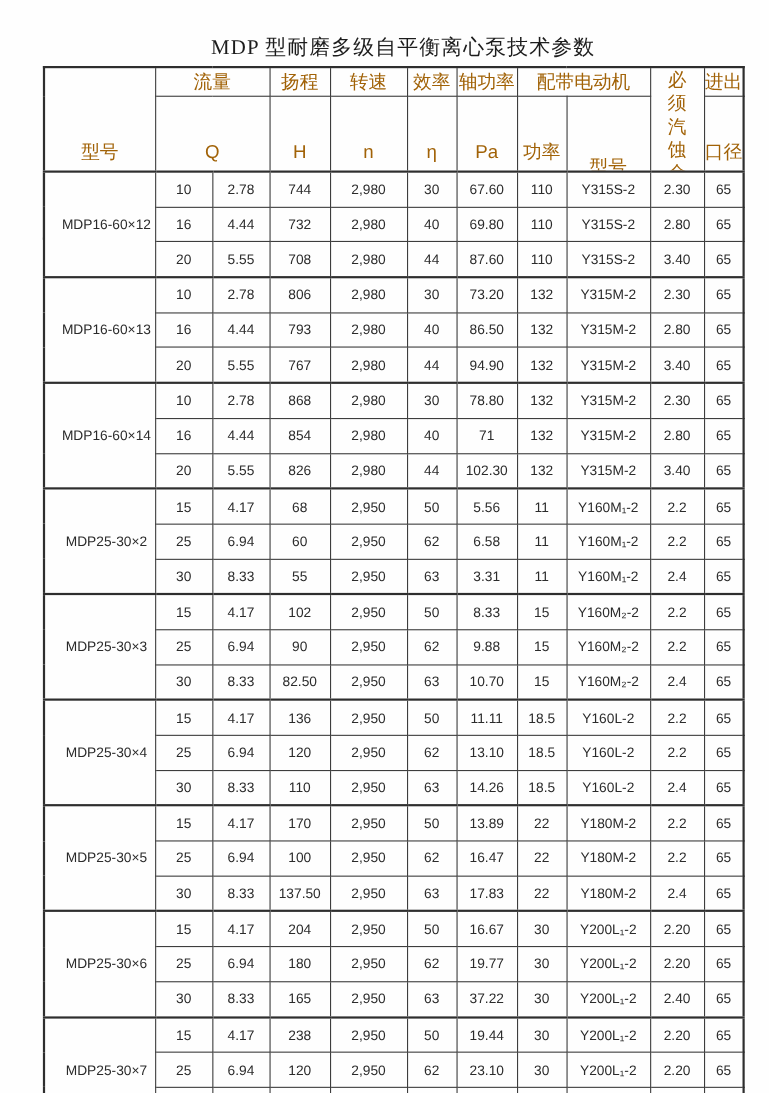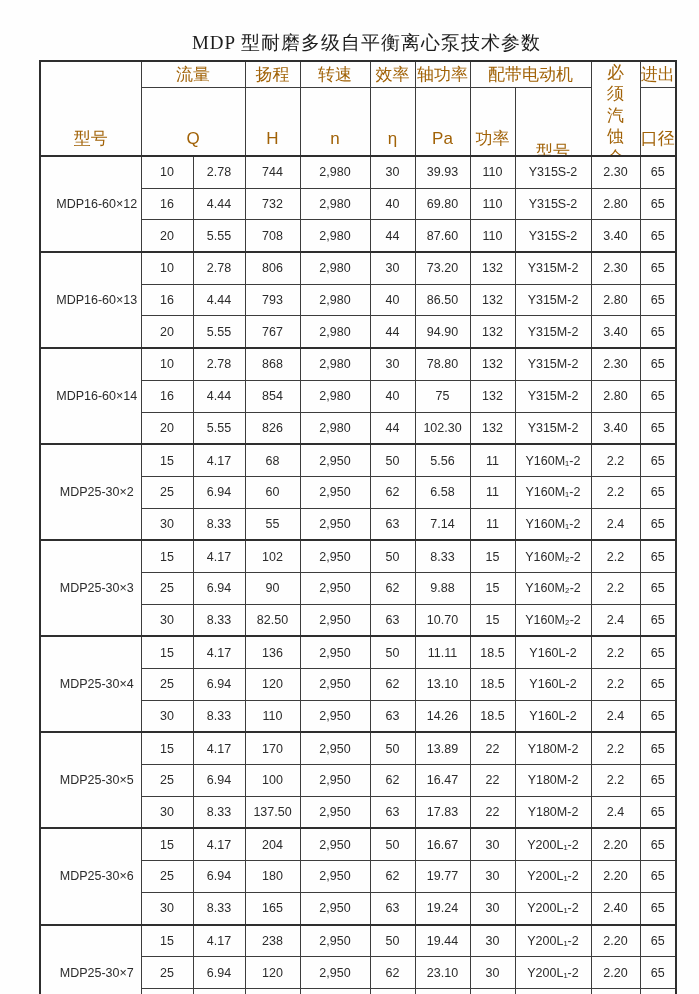--- a/index.html
+++ b/index.html
@@ -159,21 +159,21 @@
         <col class="c-dn">
     </colgroup>
     <tbody>
         <tr class="group-start">
           <td rowspan="3" class="model-cell">MDP16-60×12</td>
           <td>10</td>
           <td>2.78</td>
           <td>744</td>
           <td>2,980</td>
           <td>30</td>
-          <td>39.93</td>
+          <td>67.60</td>
           <td>110</td>
           <td>Y315S-2</td>
           <td>2.30</td>
           <td>65</td>
         </tr>
         <tr>
           <td>16</td>
           <td>4.44</td>
           <td>732</td>
           <td>2,980</td>
@@ -245,21 +245,21 @@
           <td>Y315M-2</td>
           <td>2.30</td>
           <td>65</td>
         </tr>
         <tr>
           <td>16</td>
           <td>4.44</td>
           <td>854</td>
           <td>2,980</td>
           <td>40</td>
-          <td>75</td>
+          <td>71</td>
           <td>132</td>
           <td>Y315M-2</td>
           <td>2.80</td>
           <td>65</td>
         </tr>
         <tr>
           <td>20</td>
           <td>5.55</td>
           <td>826</td>
           <td>2,980</td>
@@ -294,21 +294,21 @@
           <td>Y160M₁-2</td>
           <td>2.2</td>
           <td>65</td>
         </tr>
         <tr>
           <td>30</td>
           <td>8.33</td>
           <td>55</td>
           <td>2,950</td>
           <td>63</td>
-          <td>7.14</td>
+          <td>3.31</td>
           <td>11</td>
           <td>Y160M₁-2</td>
           <td>2.4</td>
           <td>65</td>
         </tr>
         <tr class="group-start">
           <td rowspan="3" class="model-cell">MDP25-30×3</td>
           <td>15</td>
           <td>4.17</td>
           <td>102</td>
@@ -442,21 +442,21 @@
           <td>Y200L₁-2</td>
           <td>2.20</td>
           <td>65</td>
         </tr>
         <tr>
           <td>30</td>
           <td>8.33</td>
           <td>165</td>
           <td>2,950</td>
           <td>63</td>
-          <td>19.24</td>
+          <td>37.22</td>
           <td>30</td>
           <td>Y200L₁-2</td>
           <td>2.40</td>
           <td>65</td>
         </tr>
         <tr class="group-start">
           <td rowspan="3" class="model-cell">MDP25-30×7</td>
           <td>15</td>
           <td>4.17</td>
           <td>238</td>

